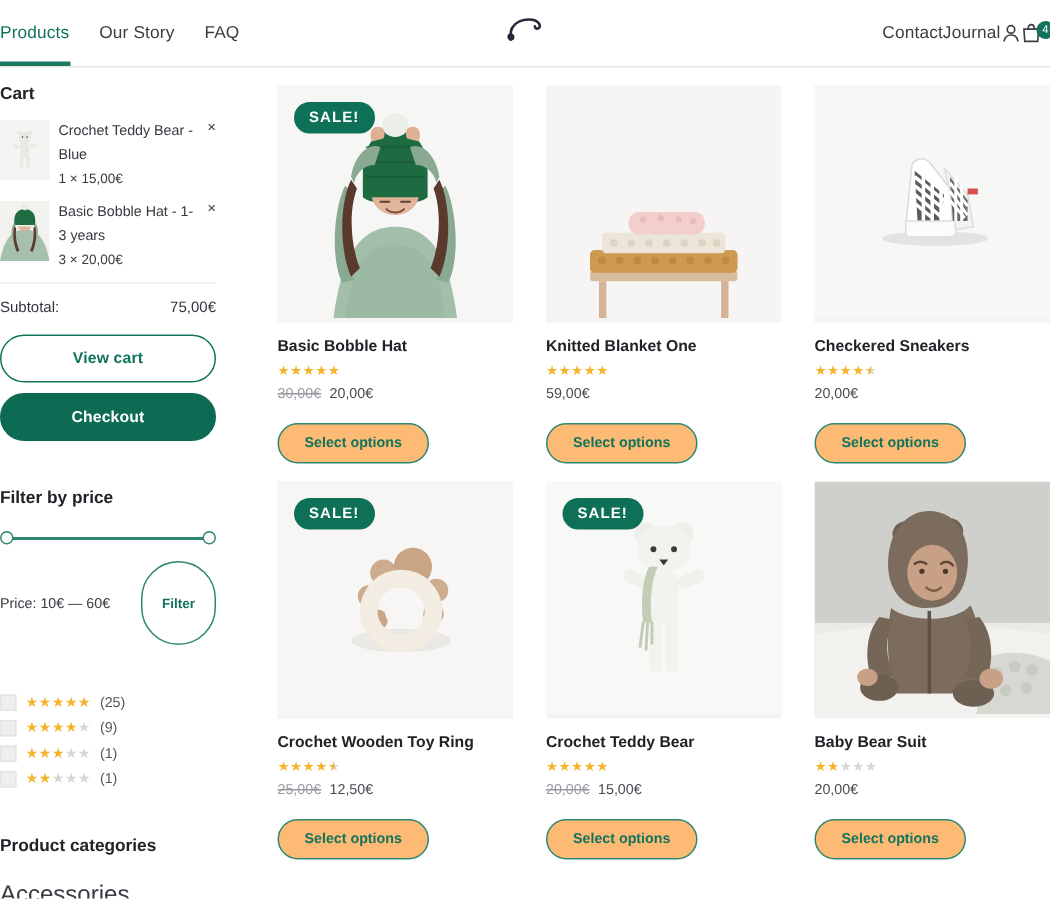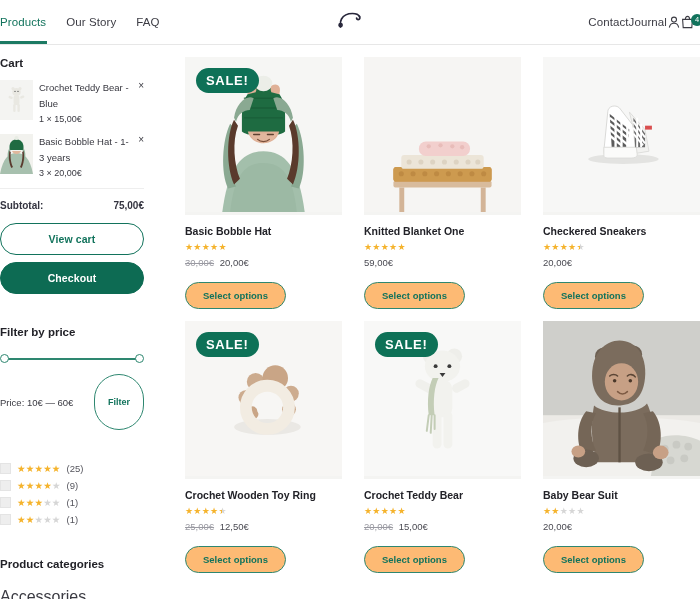--- a/index.html
+++ b/index.html
@@ -130,21 +130,20 @@
     cursor: pointer;
     line-height: 1;
   }
 
   .subtotal-row {
     display: flex;
     justify-content: space-between;
     align-items: center;
     padding: 11px 0 12px 0;
     font-size: 10px;
-    font-weight: bold;
   }
   .subtotal-label { color: #343440; }
   .subtotal-value { color: #343440; }
 
   .btn {
     display: block;
     width: 100%;
     text-align: center;
     border-radius: 40px;
     font-size: 10.5px;
@@ -258,21 +257,21 @@
     width: 100%;
     height: 158px;
     background: #f4f4f2;
     overflow: hidden;
   }
   .sale-badge {
     position: absolute;
     left: 11px; top: 11px;
     background: #0e7157;
     color: #ffffff;
-    font-size: 13px;
+    font-size: 10px;
     font-weight: bold;
     letter-spacing: .7px;
     padding: 5px 10px;
     border-radius: 20px;
     z-index: 5;
   }
   .card-title {
     font-size: 10.5px;
     font-weight: bold;
     color: #222228;

